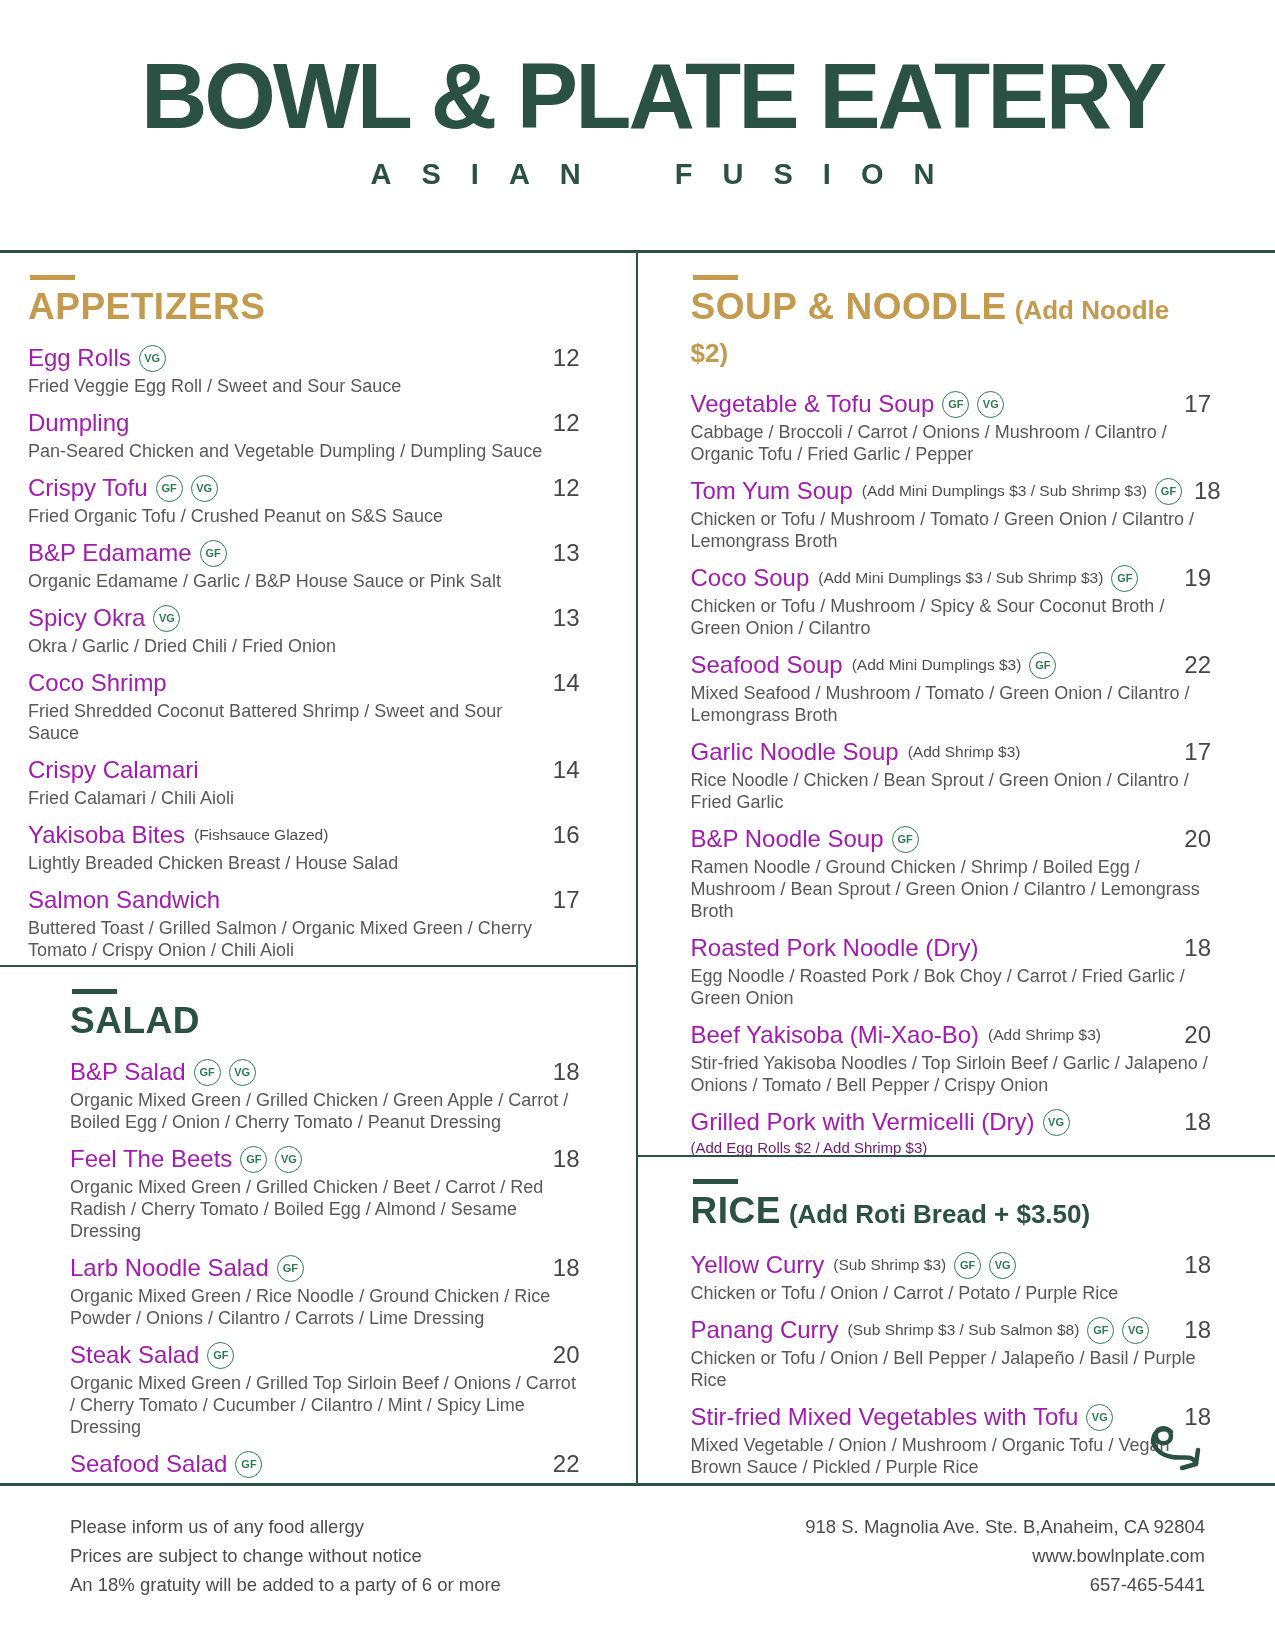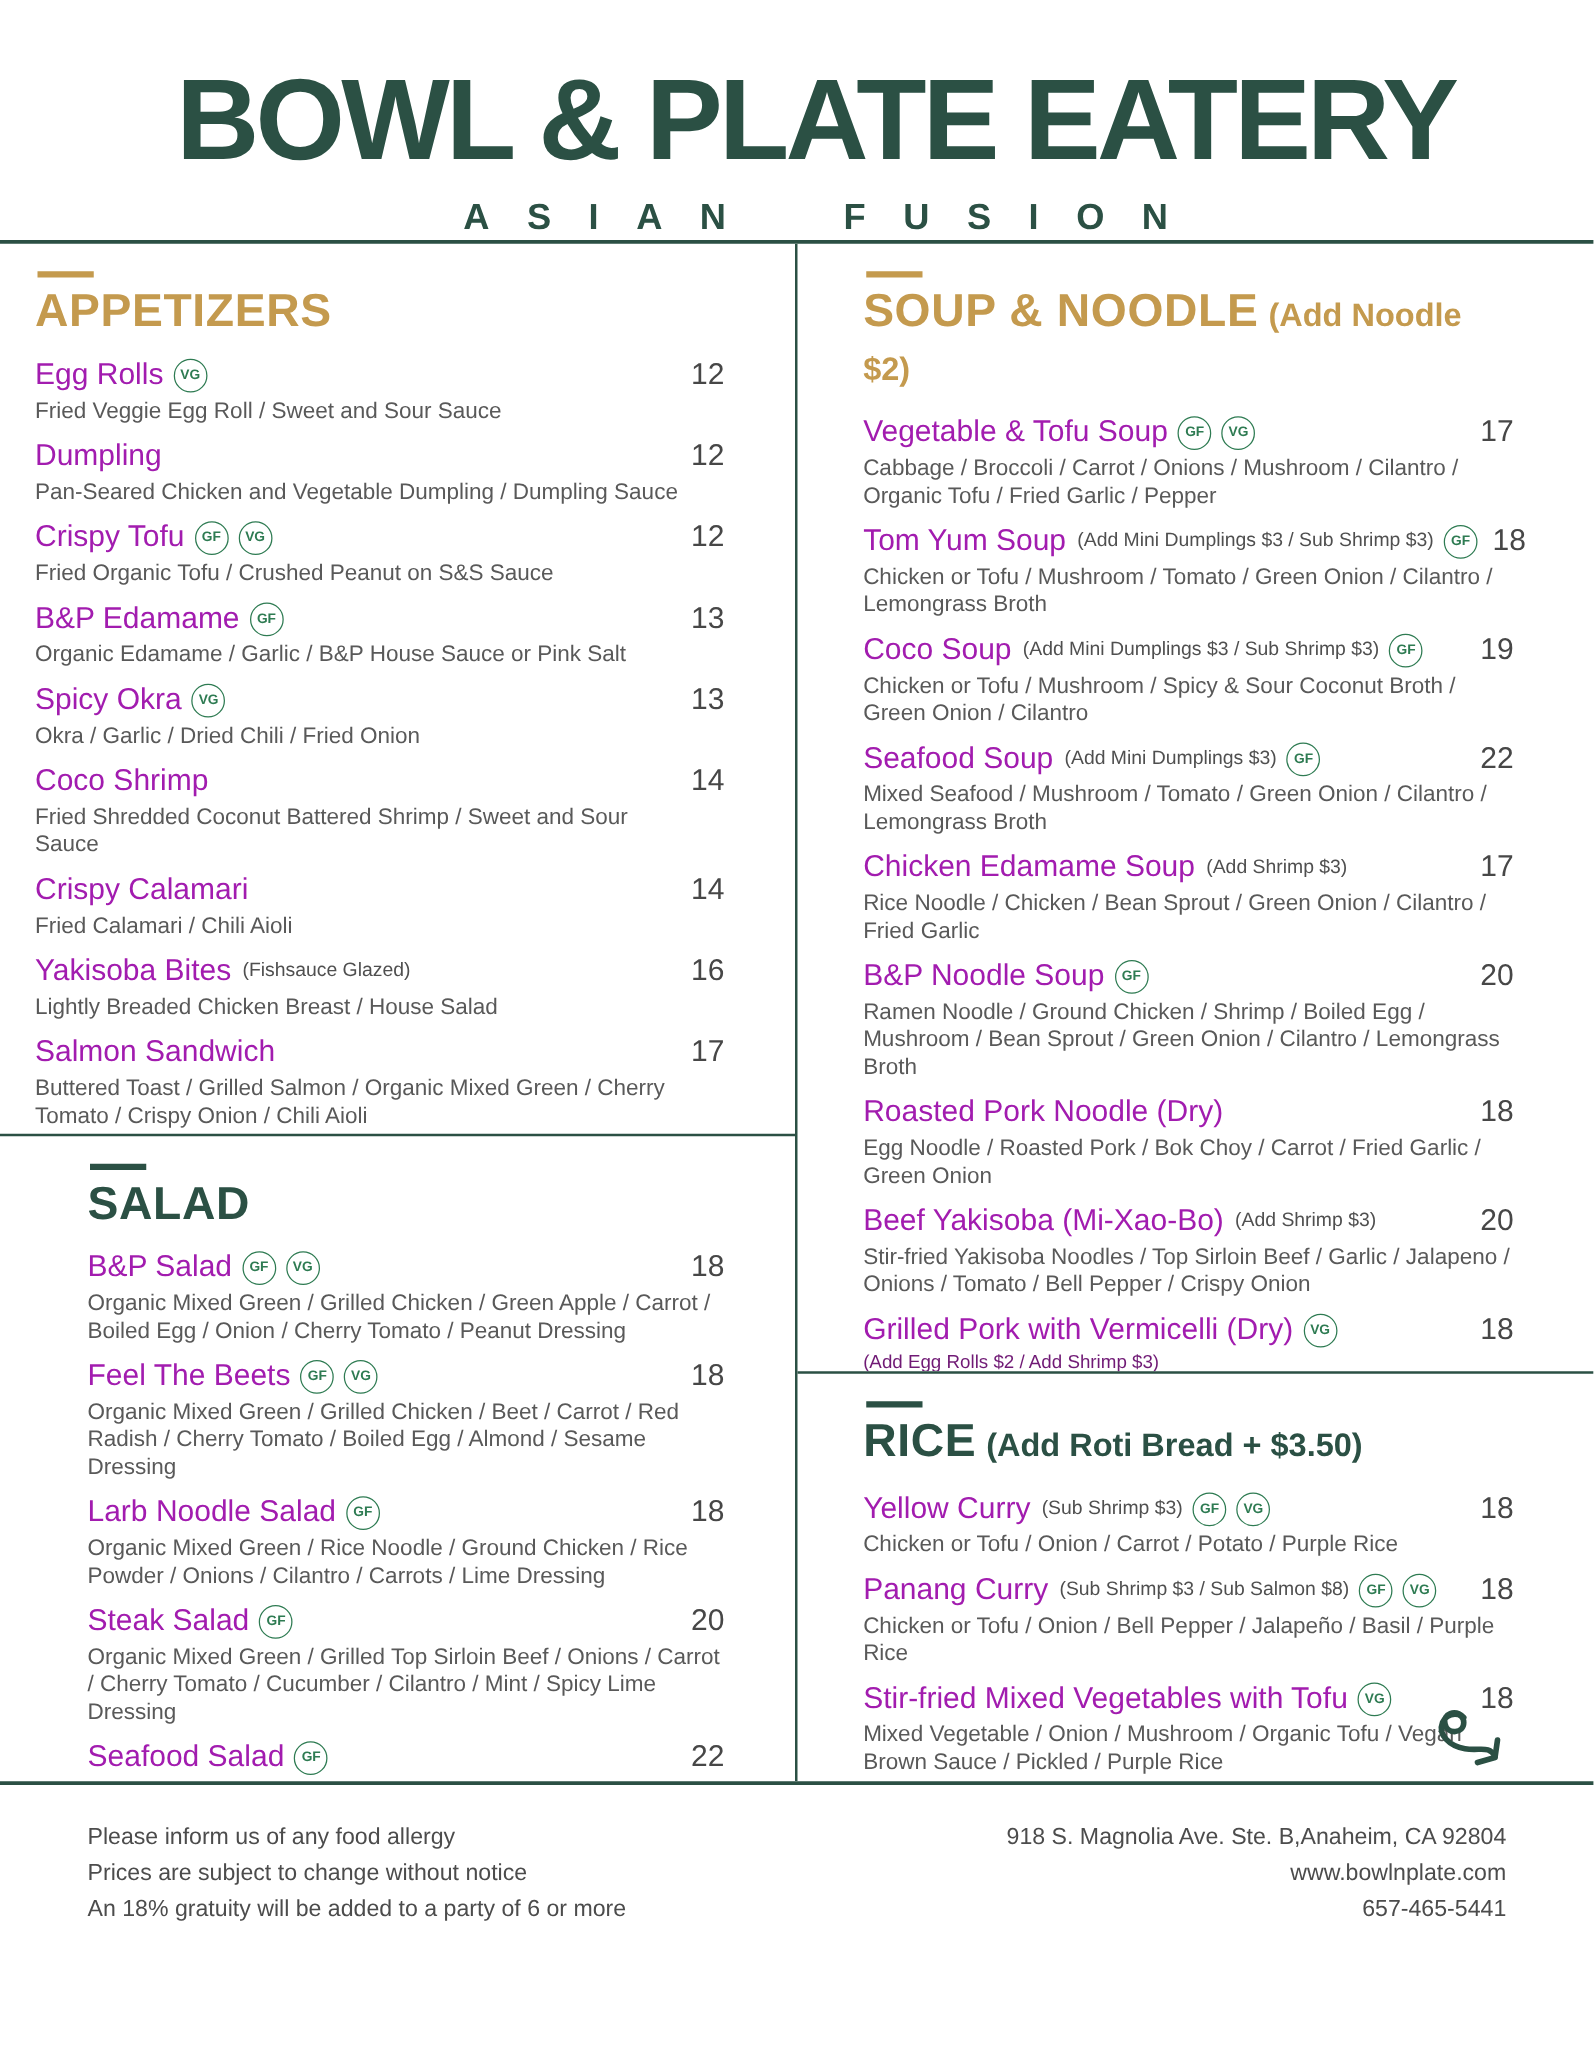--- a/index.html
+++ b/index.html
@@ -1,21 +1,21 @@
 <!DOCTYPE html>
 <html><head>
 <meta charset="utf-8">
 <style>
   * { margin:0; padding:0; box-sizing:border-box; }
   html,body { background:#ffffff; }
   body { font-family:"Liberation Sans", sans-serif; }
   .page { width:1275px; height:1650px; background:#ffffff; position:relative; overflow:hidden; }
 
   
-  .brand { text-align:center; padding-top:50px; height:192px;padding-left:30px; }
+  .brand { text-align:center; padding-top:50px; height:250px;padding-left:30px; }
   .brand-title {
     font-size:92px; line-height:92px; font-weight:bold; letter-spacing:-3px;
     color:#2b5044;
   }
   .brand-subtitle {
     display:inline-block; margin-top:16px; font-size:29px; font-weight:bold;
     letter-spacing:30px; margin-right:-30px; word-spacing:26px; color:#2b5044;
   }
 
   
@@ -245,21 +245,21 @@
               <div class="item-head">
                 <span class="item-name">Seafood Soup</span>
                 <span class="item-note">(Add Mini Dumplings $3)</span>
                 <span class="badge">GF</span>
                 <span class="item-price">22</span>
               </div>
               <div class="item-desc">Mixed Seafood / Mushroom / Tomato / Green Onion / Cilantro / Lemongrass Broth</div>
             </div>
             <div class="item">
               <div class="item-head">
-                <span class="item-name">Chicken Edamame Soup</span>
+                <span class="item-name">Garlic Noodle Soup</span>
                 <span class="item-note">(Add Shrimp $3)</span>
                 <span class="item-price">17</span>
               </div>
               <div class="item-desc">Rice Noodle / Chicken / Bean Sprout / Green Onion / Cilantro / Fried Garlic</div>
             </div>
             <div class="item">
               <div class="item-head">
                 <span class="item-name">B&amp;P Noodle Soup</span>
                 <span class="badge">GF</span>
                 <span class="item-price">20</span>

